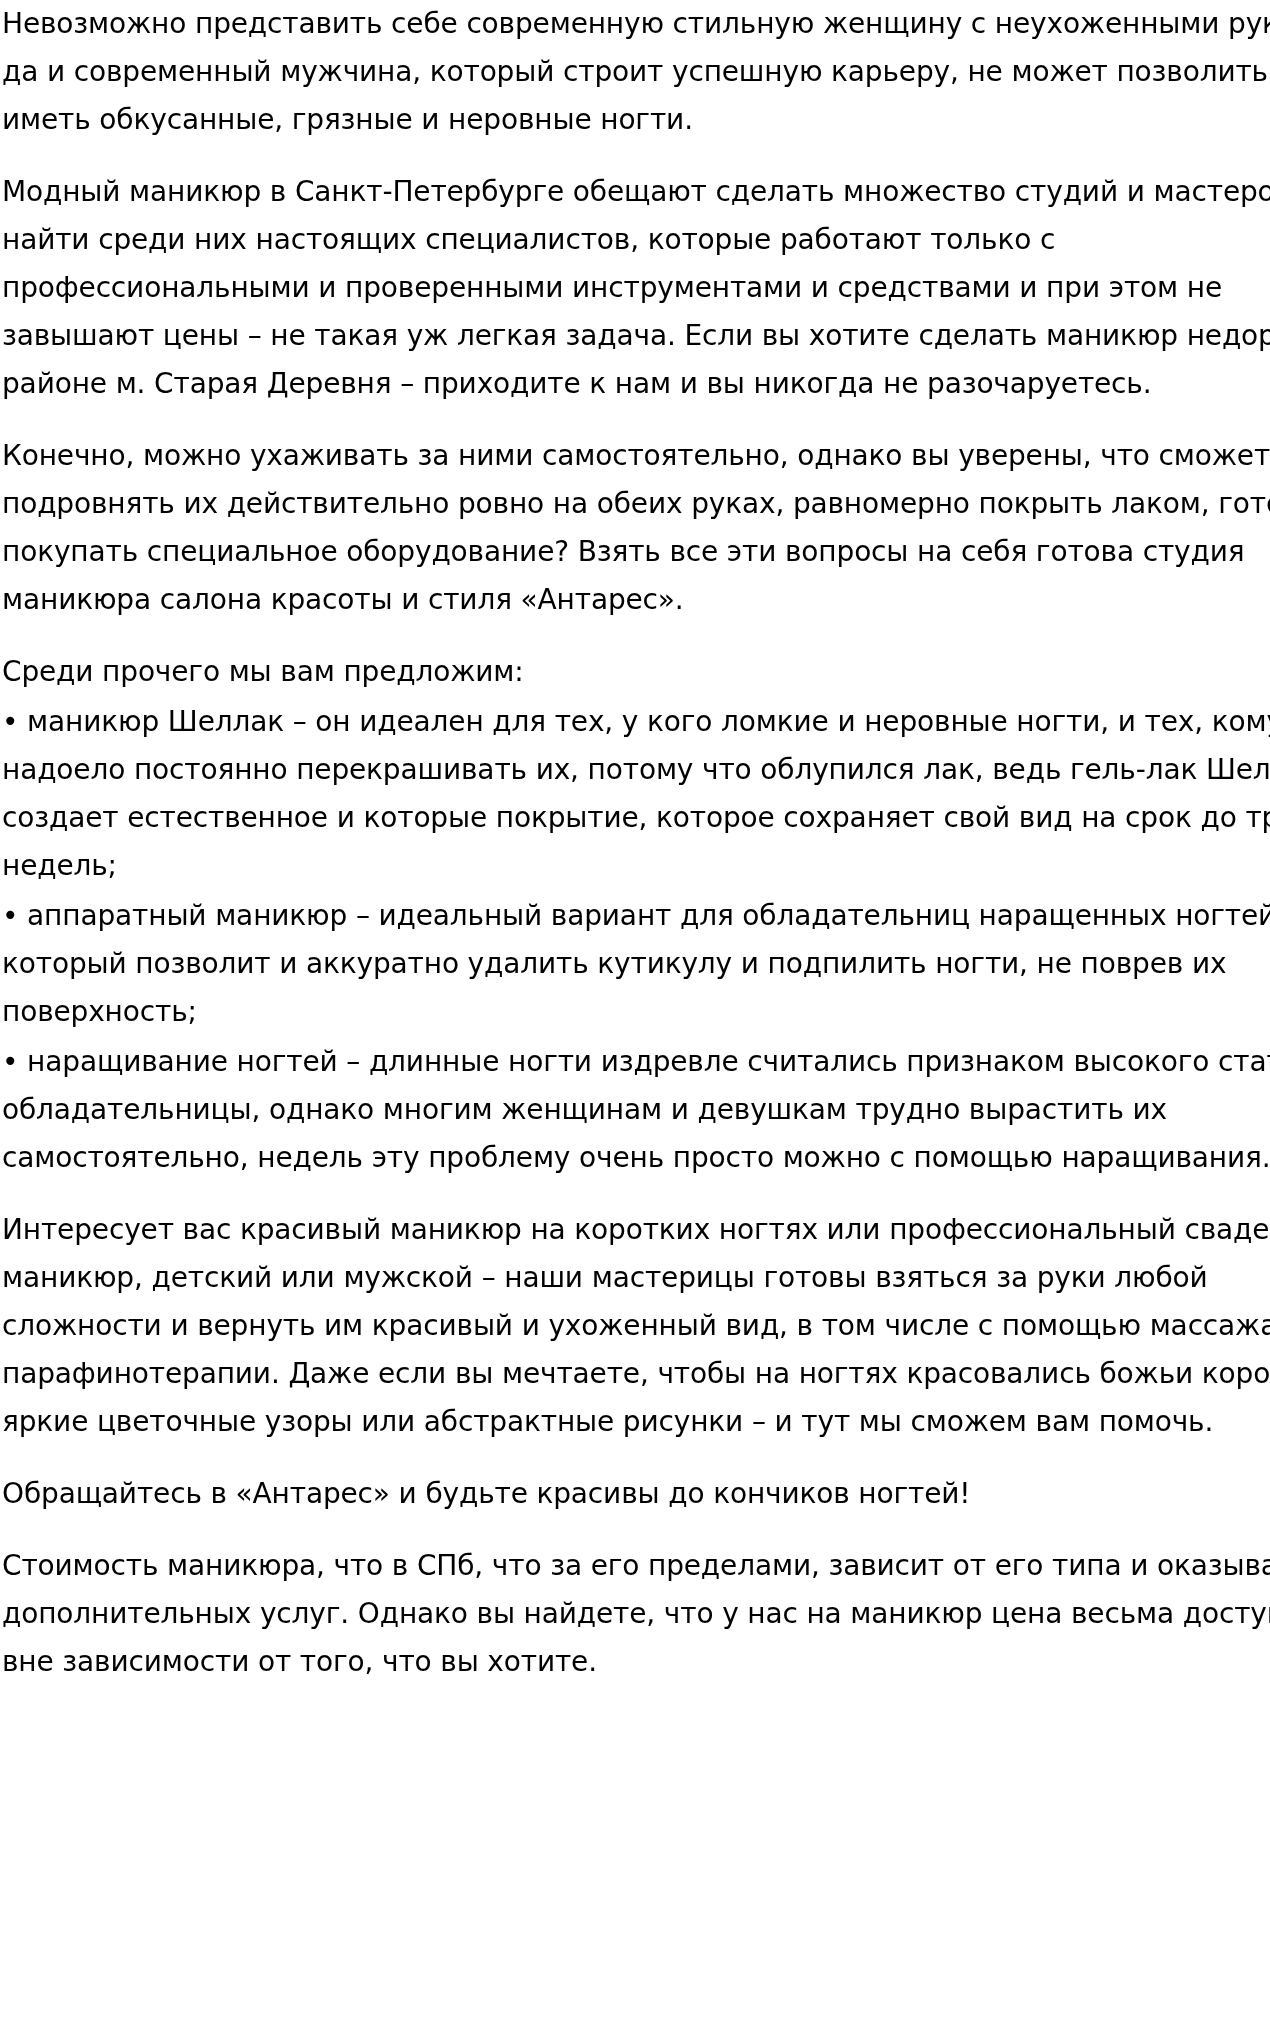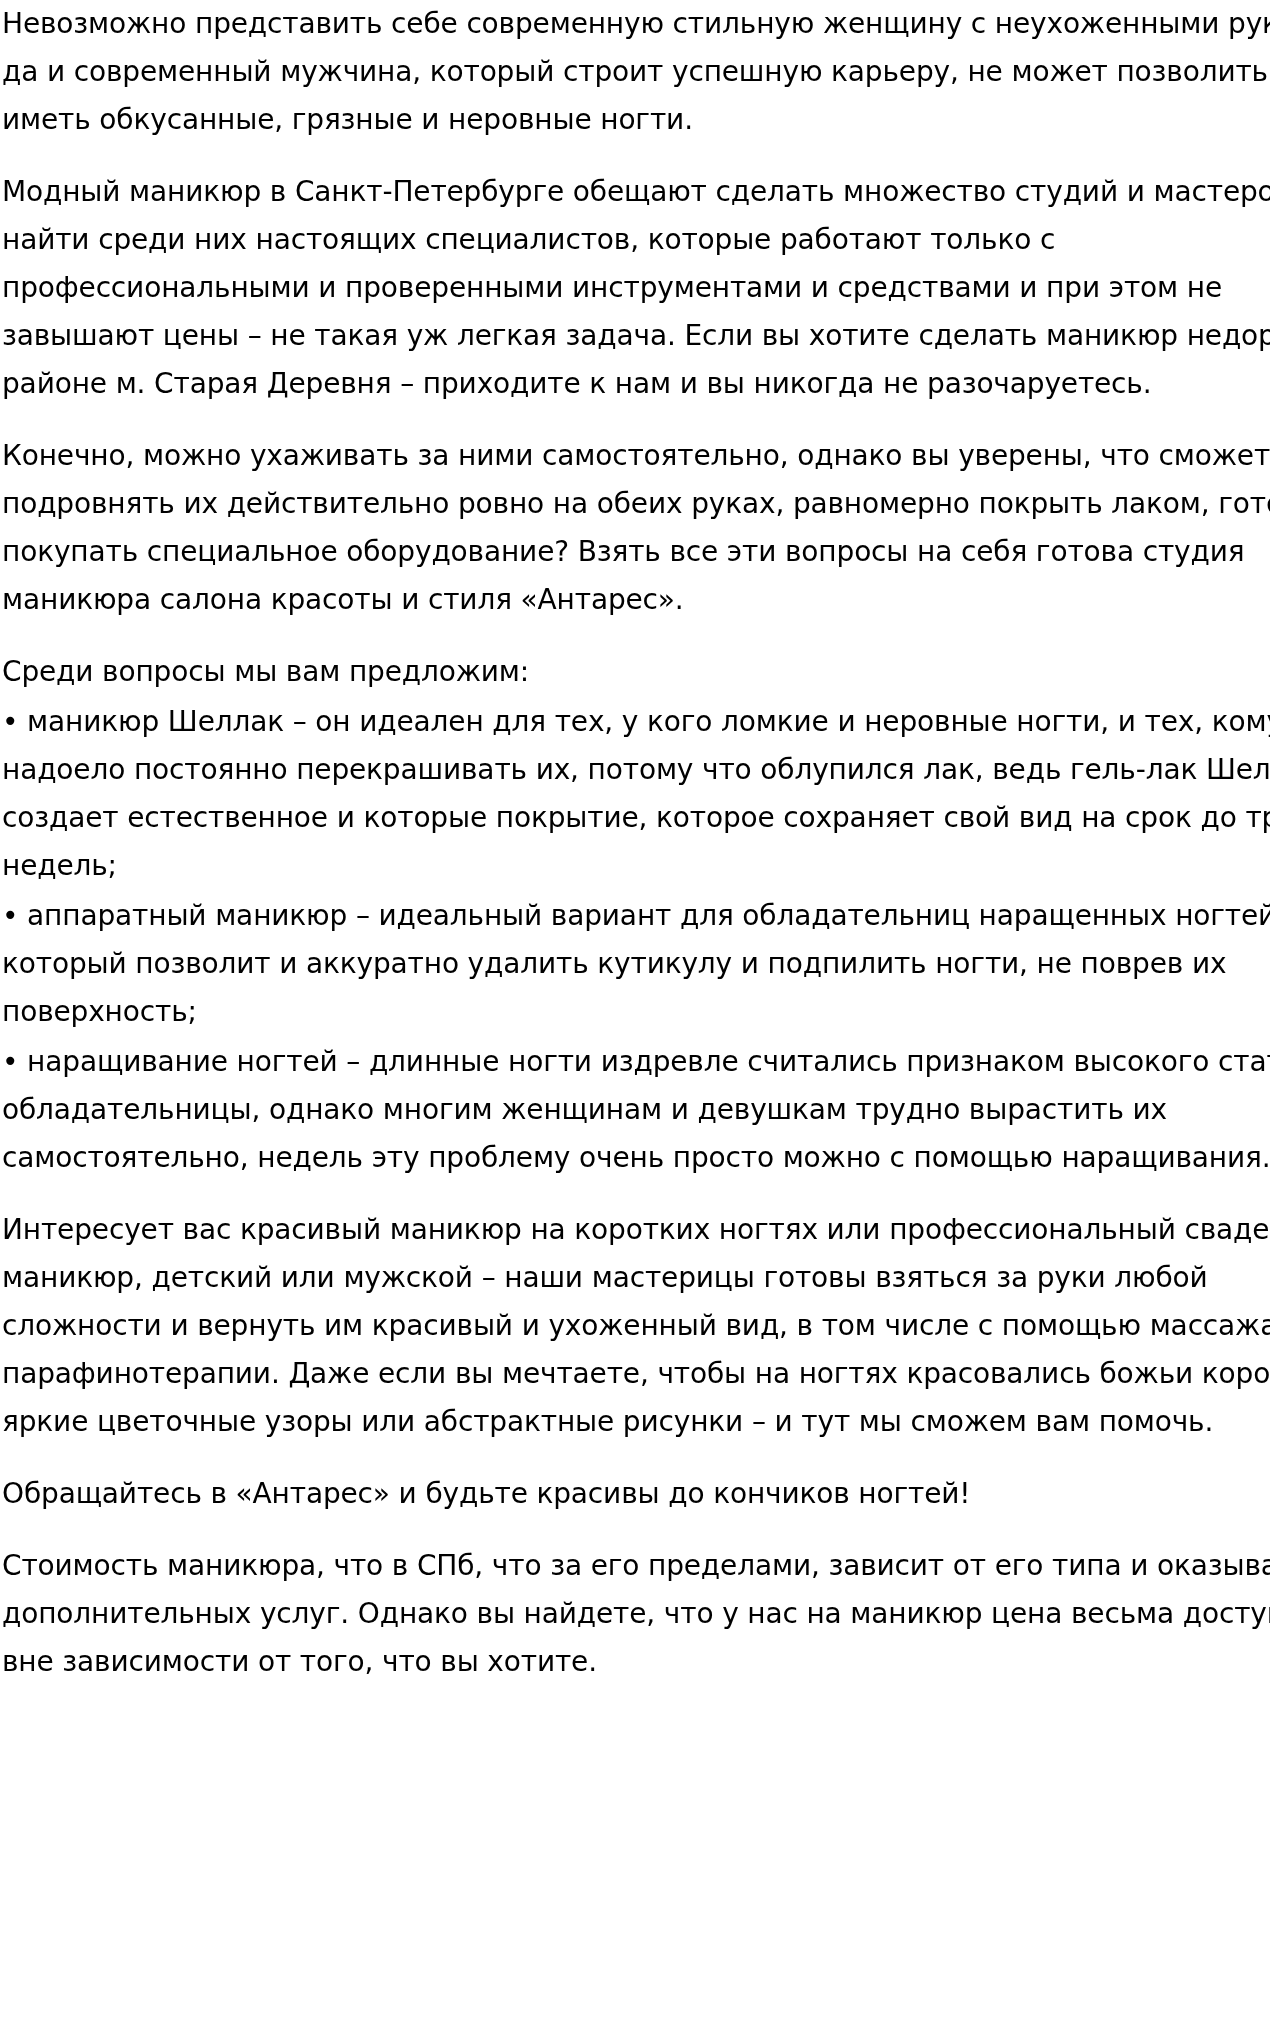--- a/index.html
+++ b/index.html
@@ -41,21 +41,21 @@
 иметь обкусанные, грязные и неровные ногти.</p>
   <p>Модный маникюр в Санкт-Петербурге обещают сделать множество студий и мастеров, но
 найти среди них настоящих специалистов, которые работают только с
 профессиональными и проверенными инструментами и средствами и при этом не
 завышают цены – не такая уж легкая задача. Если вы хотите сделать маникюр недорого в
 районе м. Старая Деревня – приходите к нам и вы никогда не разочаруетесь.</p>
   <p>Конечно, можно ухаживать за ними самостоятельно, однако вы уверены, что сможете
 подровнять их действительно ровно на обеих руках, равномерно покрыть лаком, готовы
 покупать специальное оборудование? Взять все эти вопросы на себя готова студия
 маникюра салона красоты и стиля «Антарес».</p>
-  <p class="tight">Среди вопросы мы вам предложим:</p>
+  <p class="tight">Среди прочего мы вам предложим:</p>
   <p class="tight">• маникюр Шеллак – он идеален для тех, у кого ломкие и неровные ногти, и тех, кому
 надоело постоянно перекрашивать их, потому что облупился лак, ведь гель-лак Шеллак
 создает естественное и которые покрытие, которое сохраняет свой вид на срок до трех
 недель;</p>
   <p class="tight">• аппаратный маникюр – идеальный вариант для обладательниц наращенных ногтей,
 который позволит и аккуратно удалить кутикулу и подпилить ногти, не поврев их
 поверхность;</p>
   <p>• наращивание ногтей – длинные ногти издревле считались признаком высокого статуса
 обладательницы, однако многим женщинам и девушкам трудно вырастить их
 самостоятельно, недель эту проблему очень просто можно с помощью наращивания.</p>

